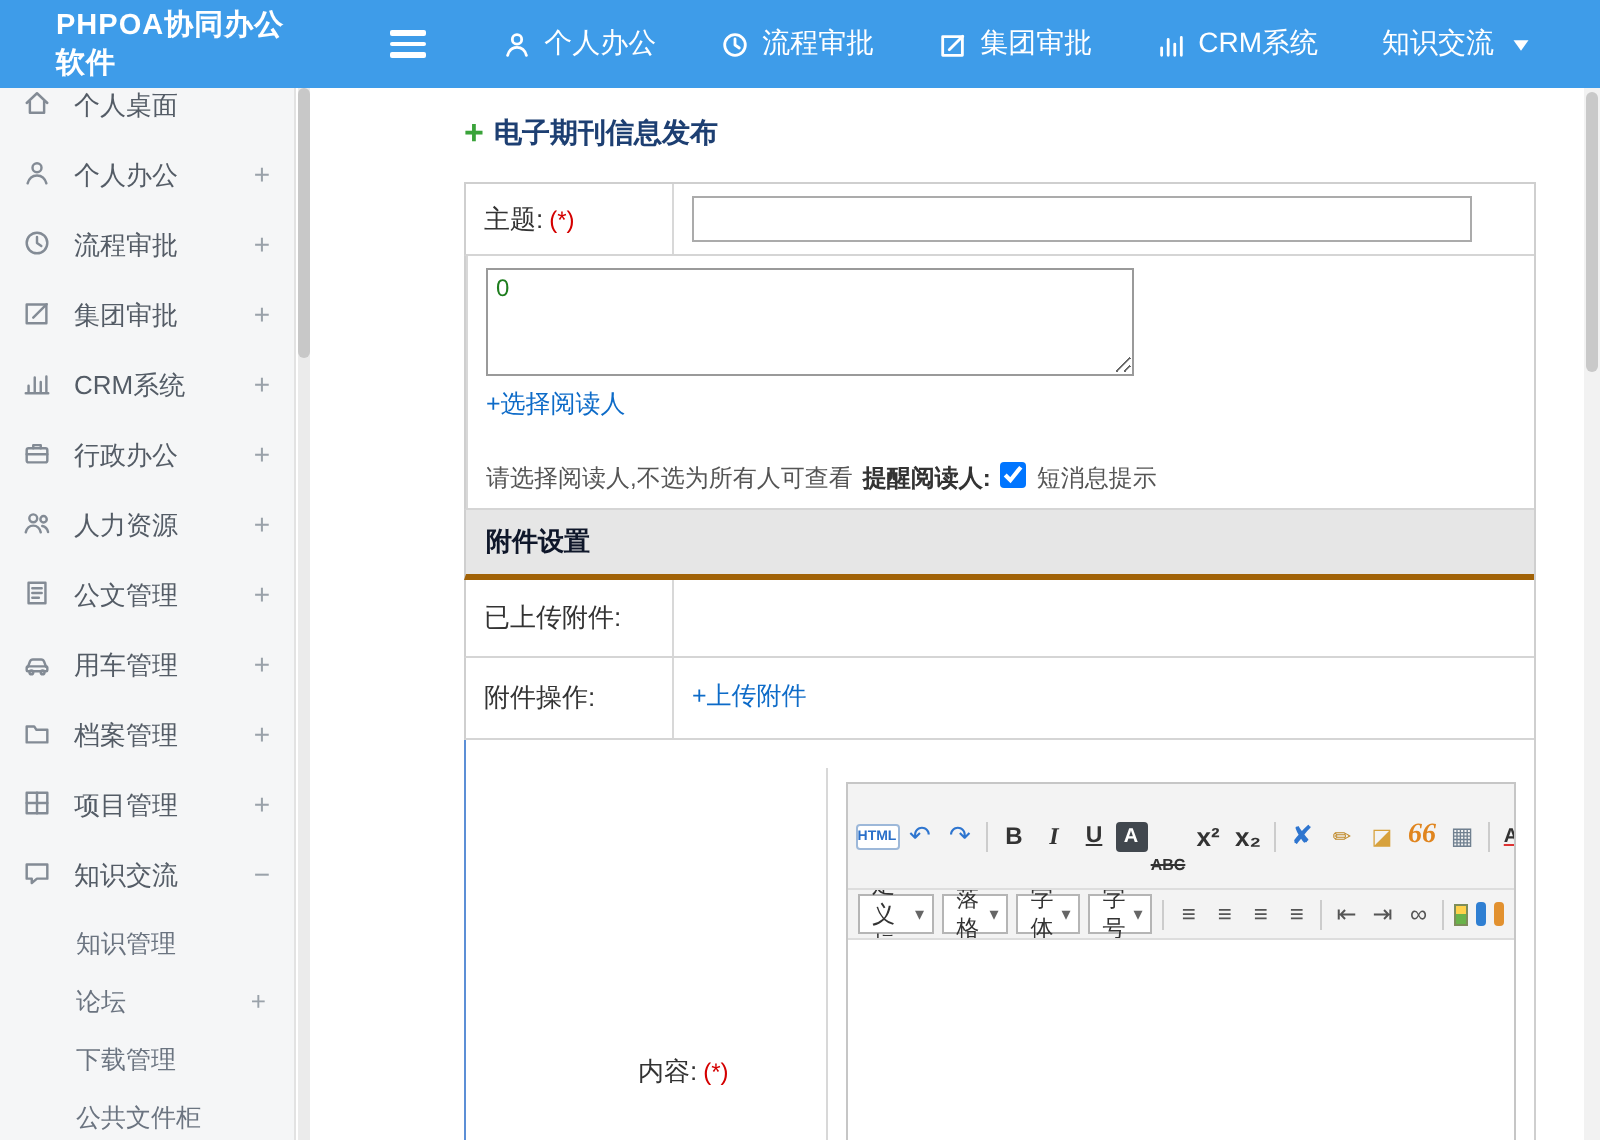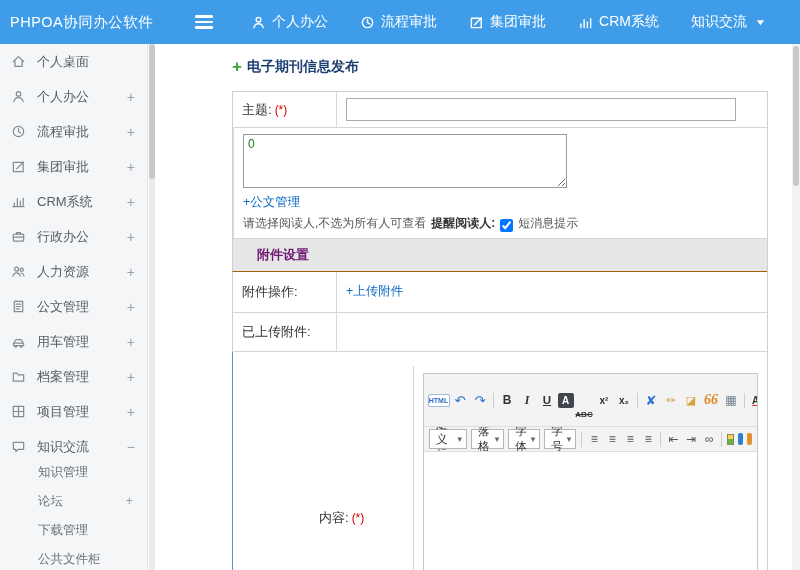--- a/index.html
+++ b/index.html
@@ -4,33 +4,33 @@
 <style>
   * { box-sizing: border-box; margin: 0; padding: 0; }
   html,body { width:800px; height:570px; }
   body {
     position:relative; overflow:hidden; background:#fff;
     font-family:"Liberation Sans","DejaVu Sans",sans-serif; font-size:13px; color:#333;
   }
   
   .header { position:absolute; top:0; left:0; right:0; height:44px; background:#3e9ce9;
             display:flex; align-items:center; color:#fff; z-index:5; }
-  .logo { width:168px; padding-left:10px; font-size:14.5px; font-weight:normal; letter-spacing:.5px; }
+  .logo { width:168px; padding-left:28px; font-size:14.5px; font-weight:bold; letter-spacing:.5px; }
   .hamb { margin-left:40px; width:20px; height:14px; position:relative; cursor:pointer; }
   .hamb i { position:absolute; left:0; right:0; height:2.5px; background:#fff; border-radius:1px; }
   .hamb i:nth-child(1){top:0} .hamb i:nth-child(2){top:5.5px} .hamb i:nth-child(3){top:11px}
   .nav { display:flex; margin-left:38px; }
   .nav-item { display:flex; align-items:center; gap:6px; font-size:14px; cursor:pointer; margin-right:32px; white-space:nowrap; }
   .nico svg { width:15px; height:15px; display:block; }
   .nico path,.nico rect,.nico circle { fill:none; stroke:#fff; stroke-width:1.5; stroke-linecap:round; stroke-linejoin:round; }
   .nico .fill { fill:#fff; stroke:none; }
   
   .sidebar { position:absolute; top:44px; left:0; width:148px; bottom:0; background:#f5f6f7;
              border-right:1px solid #e2e2e2; overflow:hidden; }
-  .side-item { height:35px; display:flex; align-items:center; padding:0 12px 0 11px; color:#545c66; cursor:pointer; }
+  .side-item { height:35px; display:flex; align-items:flex-start; padding:0 12px 0 11px; color:#545c66; cursor:pointer; }
   .side-item .ico { width:17px; margin-right:9px; display:flex; }
   .ico svg { width:15px; height:15px; display:block; }
   .ico path,.ico rect,.ico circle { fill:none; stroke:#838b95; stroke-width:1.3; stroke-linecap:round; stroke-linejoin:round; }
   .side-item .expand { margin-left:auto; color:#9aa2aa; font-size:14px; }
   .side-sub { height:29px; display:flex; padding:0 14px 0 38px; color:#6b7480; font-size:12.5px; cursor:pointer; }
   .side-sub .expand { margin-left:auto; color:#9aa2aa; font-size:13px; }
   .side-sb { position:absolute; top:44px; bottom:0; left:149px; width:6px; background:#ebebeb; }
   .side-sb .thumb { position:absolute; top:0; left:0; width:6px; height:135px; background:#c8c8c8; border-radius:3px; }
   
   .main { position:absolute; top:44px; left:155px; right:8px; bottom:0; background:#fff; overflow:hidden; }
@@ -42,43 +42,43 @@
   .frow { display:flex; border-left:1px solid #cfcfcf; border-bottom:1px solid #d5d5d5; background:#fff; }
   .lab { width:103px; flex:none; padding:7px 6px 7px 9px; display:flex; align-items:center; gap:3px; color:#333; }
   .req { color:#d40000; font-style:normal; font-size:12px; }
   .val { flex:1; padding:6px 9px; border-left:1px solid #d8d8d8; min-width:0; }
   .txt-input { width:390px; height:23px; border:1px solid #ababab; padding:2px 4px; font-size:13px;
                font-family:"Liberation Sans","DejaVu Sans",sans-serif; }
   .readers-ta { width:324px; height:54px; border:1px solid #9a9a9a; padding:2px 4px; font-size:12px;
                 color:#1e7d1e; resize:both; font-family:"Liberation Sans","DejaVu Sans",sans-serif; }
   a.lnk { color:#0d6bc8; text-decoration:none; font-size:12.5px; cursor:pointer; }
   .lnk-row { margin-top:3px; }
-  .note-row { margin-top:4px; display:flex; align-items:flex-end; gap:5px; font-size:12px; color:#555; white-space:nowrap; }
+  .note-row { margin-top:20px; display:flex; align-items:flex-start; gap:5px; font-size:12px; color:#555; white-space:nowrap; }
   .note-row b { color:#333; font-size:12px; }
   .note-row input { width:13px; height:13px; }
-  .sect { border-left:1px solid #cfcfcf; border-bottom:1px solid #a16207; background:#e6e6e6;
-          padding:7px 24px; font-weight:bold; color:#701a75; }
+  .sect { border-left:1px solid #cfcfcf; border-bottom:3px solid #a16207; background:#e6e6e6;
+          padding:7px 10px; font-weight:bold; color:#0f172a; }
   .frow.empty .val { min-height:38px; }
   .frow.op .lab,.frow.op .val { padding-top:11px; padding-bottom:11px; }
   .frow.content { border-left:1px solid #5c8fd6; border-bottom:none; }
   .frow.content .val { padding:7px 9px; }
   
   .editor { border:1px solid #c6c6c6; background:#fff; overflow:hidden; }
   .tbar { display:flex; align-items:center; background:#f3f3f3; padding:2px 3px; border-bottom:1px solid #ddd; overflow:hidden; }
   .tbtn { min-width:19px; height:19px; display:inline-flex; align-items:center; justify-content:center;
           font-size:12px; color:#333; margin:0 .5px; cursor:pointer; border-radius:2px; white-space:nowrap; }
   .tsep { width:1px; height:15px; background:#ccc; margin:0 3px; flex:none; }
   .b-html { font-size:7px; font-weight:bold; color:#2a6fc9; border:1px solid #9db8d9; height:13px; min-width:22px; background:#fff; }
   .c-blue { color:#2e75cf; font-size:13px; }
   .c-b { font-weight:bold; }
   .c-i { font-style:italic; font-family:"Liberation Serif",serif; font-weight:bold; }
   .c-u { text-decoration:underline; font-weight:bold; font-size:11.5px; }
   .c-abg { background:#41474e; color:#fff; font-weight:bold; font-size:10px; min-width:16px; height:15px; }
   .c-strike { font-size:8px; font-weight:bold; text-decoration:line-through;margin-top:29px; }
-  .c-script { font-size:10px; font-weight:600; }
+  .c-script { font-size:13px; font-weight:600; }
   .c-org { color:#c08a2a; font-size:11px; }
   .c-hl { color:#d7a13c; font-size:11px; }
   .c-quote { color:#e0851f; font-weight:bold; font-style:italic; font-size:14px; font-family:"Liberation Serif",serif; }
   .c-tbl { color:#708090; }
   .c-fc { font-size:10px; font-weight:bold; text-decoration:underline; text-decoration-color:#d33; }
   .tsel { display:inline-flex; align-items:center; justify-content:space-between; background:#fff;
           border:1px solid #b5b5b5; height:20px; padding:0 4px 0 6px; margin:0 2px; font-size:11.5px; color:#333; cursor:pointer; }
   .tsel .caret { color:#666; font-size:9px; margin-left:4px; }
   .w1{width:76px}.w2{width:64px}.w3{width:52px}.w4{width:46px}
   .t2 { font-size:12px; color:#555; min-width:17px; }
@@ -304,46 +304,46 @@
           <em class="req">(*)</em>
         </div>
         <div class="val">
           <input class="txt-input" type="text" value="" style="">
         </div>
       </div>
 
       <div class="frow">
         <div class="val">
           <textarea class="readers-ta" style="">0</textarea>
-          <div class="lnk-row"><a class="lnk">+公文管理</a></div>
+          <div class="lnk-row"><a class="lnk">+选择阅读人</a></div>
           <div class="note-row">
             <span>请选择阅读人,不选为所有人可查看</span>
             <b>提醒阅读人:</b>
             <input type="checkbox" checked="" style="">
             <span>短消息提示</span>
           </div>
         </div>
       </div>
 
       <div class="sect">附件设置</div>
 
+      <div class="frow empty">
+        <div class="lab">
+          <span>已上传附件:</span>
+        </div>
+        <div class="val"></div>
+      </div>
+
       <div class="frow op">
         <div class="lab">
           <span>附件操作:</span>
         </div>
         <div class="val">
           <a class="lnk">+上传附件</a>
         </div>
-      </div>
-
-      <div class="frow empty">
-        <div class="lab">
-          <span>已上传附件:</span>
-        </div>
-        <div class="val"></div>
       </div>
 
       <div class="frow content">
         <div class="lab">
           <span>内容:</span>
           <em class="req">(*)</em>
         </div>
         <div class="val">
           <div class="editor">
 

